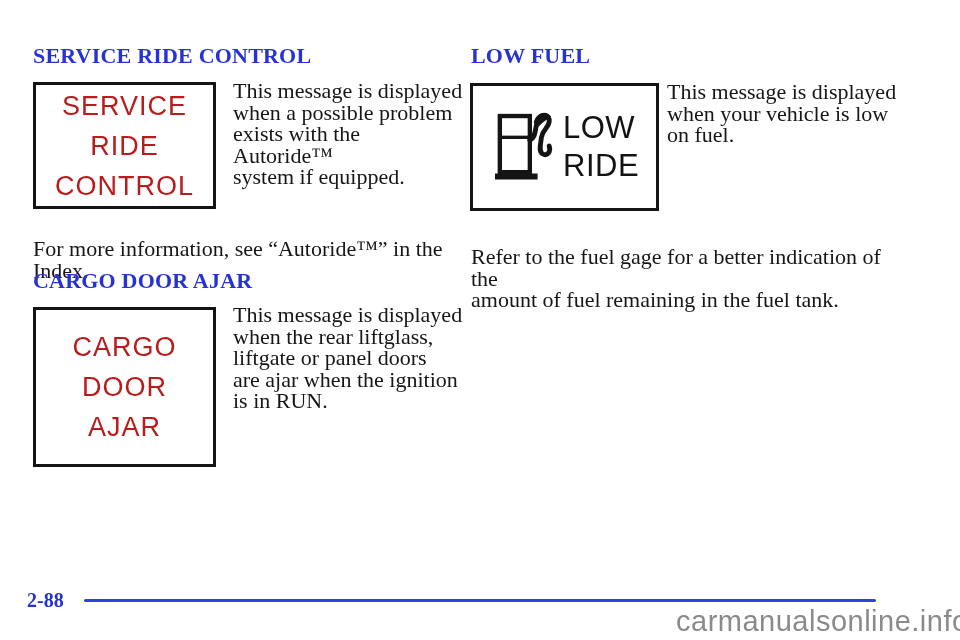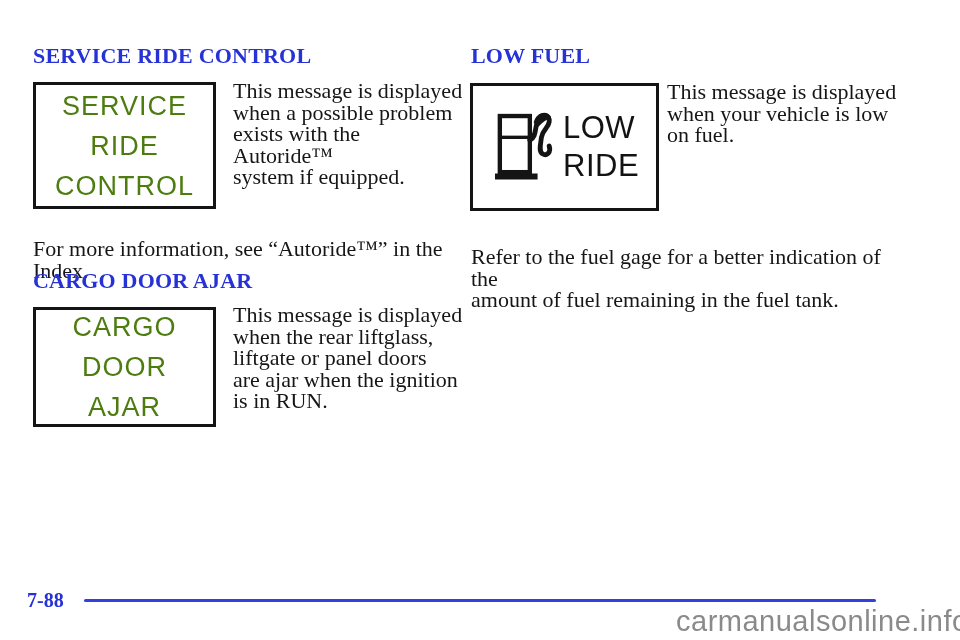--- a/index.html
+++ b/index.html
@@ -30,35 +30,35 @@
     align-items: center;
     justify-content: center;
   }
   .display-text {
     white-space: pre-line;
     text-align: center;
     font-family: "Liberation Sans", sans-serif;
     font-size: 27px;
     line-height: 40px;
     letter-spacing: 1px;
-    color: #4d7c0f;
+    color: #b91c1c;
   }
   .body-text, .note-text {
     position: absolute;
     font-size: 22px;
     line-height: 21.5px;
     white-space: pre-line;
   }
   
   #src-heading   { left: 33px;  top: 43px; }
   #src-box       { left: 33px;  top: 82px;  width: 183px; height: 127px; }
   #src-body      { left: 233px; top: 80px;  width: 230px; }
   #src-note      { left: 33px;  top: 238px; width: 430px; }
   #cda-heading   { left: 33px;  top: 268px; }
-  #cda-box       { left: 33px;  top: 307px; width: 183px; height: 120px; }
+  #cda-box       { left: 33px;  top: 307px; width: 183px; height: 160px; }
   #cda-body      { left: 233px; top: 304px; width: 230px; }
   #lf-heading    { left: 471px; top: 43px; }
   #lf-box        { left: 470px; top: 83px;  width: 189px; height: 128px;
                    justify-content: flex-start; }
   #lf-body       { left: 667px; top: 81px;  width: 230px; }
   #lf-note       { left: 471px; top: 246px; width: 430px; }
   .fuel-icon-wrap { margin-left: 22px; width: 60px; height: 80px; display: flex; align-items: center; }
   .lf-label {
     margin-left: 8px;
     font-family: "Liberation Sans", sans-serif;
@@ -142,18 +142,18 @@
       <span class="lf-label">LOW
 RIDE</span>
     </div>
     <p class="body-text" id="lf-body">This message is displayed
 when your vehicle is low
 on fuel.</p>
     <p class="note-text" id="lf-note">Refer to the fuel gage for a better indication of the
 amount of fuel remaining in the fuel tank.</p>
   </section>
 
-  <span class="page-number">7-88</span>
+  <span class="page-number">2-88</span>
   <div class="footer-rule"></div>
 
   <div class="watermark">carmanualsonline.info</div>
 
 </div>
 
 </body></html>

